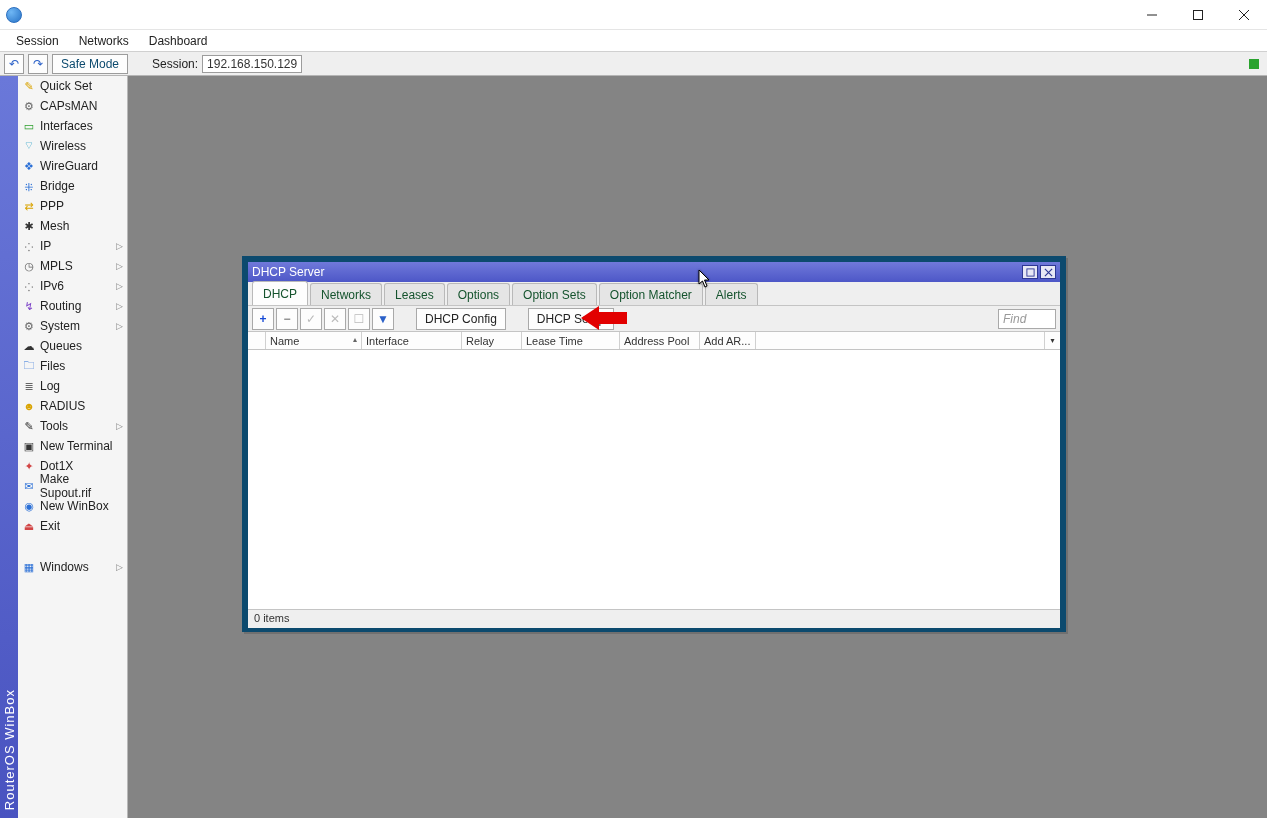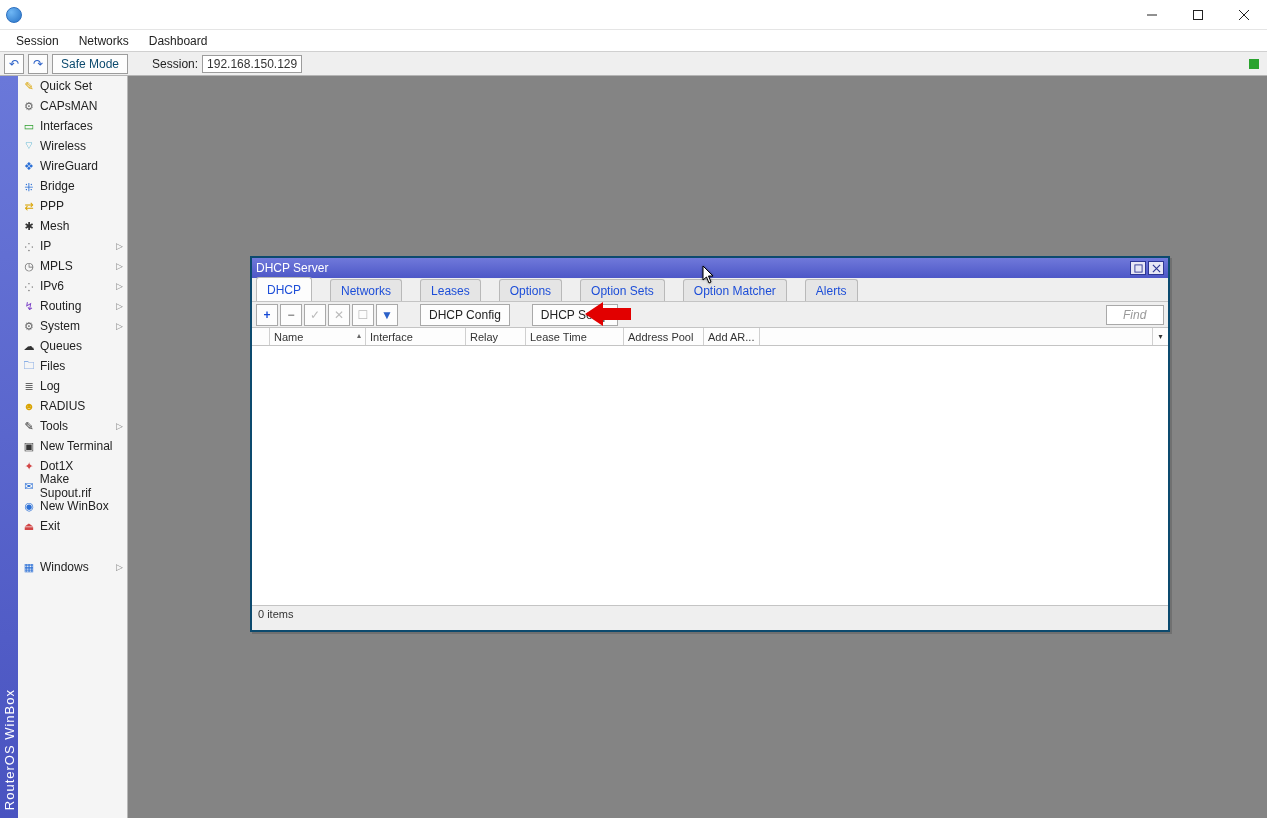--- a/index.html
+++ b/index.html
@@ -36,34 +36,34 @@
 .sidebar { width:110px; background:#f5f5f5; border-right:1px solid #b8b8b8; overflow:hidden; }
 .sidebar .sitem { height:20px; display:flex; align-items:center; padding:0 4px; color:#222; position:relative; }
 .sidebar .sitem .sicon { width:14px; height:14px; margin-right:4px; display:inline-flex; align-items:center; justify-content:center; font-size:11px; }
 .sidebar .sitem .sarrow { position:absolute; right:4px; color:#888; font-size:9px; }
 .sidebar .sep { height:1px; background:transparent; margin:16px 0 4px 0; }
 
 
 .workspace { flex:1; background:#848484; position:relative; }
 
 
-.innerwin { position:absolute; left:122px; top:180px; width:920px; height:376px; background:#efefef; border:2px solid #0c4a6e; box-shadow:2px 2px 0 rgba(0,0,0,.15); }
+.innerwin { position:absolute; left:114px; top:180px; width:824px; height:376px; background:#efefef; border:6px solid #0c4a6e; box-shadow:2px 2px 0 rgba(0,0,0,.15); }
 .innerwin .iwtitle { height:20px; background:#5a63d1; background:linear-gradient(to bottom,#7079da,#4d57c7); color:#fff; display:flex; align-items:center; padding:0 4px; font-size:12px; }
 .innerwin .iwtitle .iwbtns { margin-left:auto; display:flex; gap:2px; }
 .innerwin .iwtitle .iwbtn { width:16px; height:14px; background:#e7e7f5; border:1px solid #2e3794; display:flex; align-items:center; justify-content:center; color:#2e3794; font-size:9px; }
 .innerwin .tabs { height:24px; background:#efefef; border-bottom:1px solid #c4c4c4; display:flex; align-items:flex-end; padding-left:4px; }
-.innerwin .tab { height:22px; padding:0 10px; border:1px solid #b9b9b9; border-bottom:none; background:#e5e5e5; display:flex; align-items:center; color:#1d4ed8; margin-right:18px; border-radius:3px 3px 0 0; }
+.innerwin .tab { height:22px; padding:0 10px; border:1px solid #b9b9b9; border-bottom:none; background:#e5e5e5; display:flex; align-items:center; color:#14532d; margin-right:2px; border-radius:3px 3px 0 0; }
 .innerwin .tab.active { background:#fdfdfd; height:24px; position:relative; z-index:2; }
 .innerwin .tbbar { height:26px; background:#efefef; display:flex; align-items:center; padding:0 4px; gap:2px; border-bottom:1px solid #c4c4c4; }
 .innerwin .ibtn { width:22px; height:22px; border:1px solid #a9a9a9; background:#fdfdfd; display:flex; align-items:center; justify-content:center; color:#333; }
 .innerwin .ibtn.plus { color:#1549d6; font-weight:bold; font-size:16px; }
 .innerwin .ibtn.minus { color:#888; font-weight:bold; font-size:16px; }
 .innerwin .ibtn.dis { color:#bbb; }
 .innerwin .tbtn { height:22px; border:1px solid #a9a9a9; background:#fdfdfd; padding:0 8px; display:flex; align-items:center; color:#222; margin-left:20px; }
-.innerwin .findbox { margin-left:auto; height:20px; width:58px; border:1px solid #a9a9a9; background:#fff; padding:0 16px; display:flex; align-items:center; color:#999; font-style:italic; }
+.innerwin .findbox { margin-left:auto; height:20px; width:58px; border:1px solid #a9a9a9; background:#fff; padding:0 4px; display:flex; align-items:center; color:#999; font-style:italic; }
 .innerwin .colhdr { height:18px; background:#fdfdfd; border-bottom:1px solid #c4c4c4; display:flex; }
 .innerwin .colhdr .col { border-right:1px solid #d0d0d0; padding:2px 4px; color:#333; font-size:11px; display:flex; align-items:center; overflow:hidden; white-space:nowrap; }
 .innerwin .colhdr .colsort::after { content:'▾'; margin-left:auto; color:#666; font-size:8px; transform:scaleY(-1); display:inline-block; }
 .innerwin .colhdr .dropdown { width:16px; border-left:1px solid #d0d0d0; display:flex; align-items:center; justify-content:center; color:#333; font-size:8px; margin-left:auto; }
 .innerwin .listbody { background:#fff; height:260px; border-bottom:1px solid #c4c4c4; }
 .innerwin .status { height:18px; background:#efefef; padding:2px 6px; color:#333; font-size:11px; }
 
 
 .redarrow { position:absolute; left:333px; top:44px; pointer-events:none; }
 .redarrow svg { display:block; }

